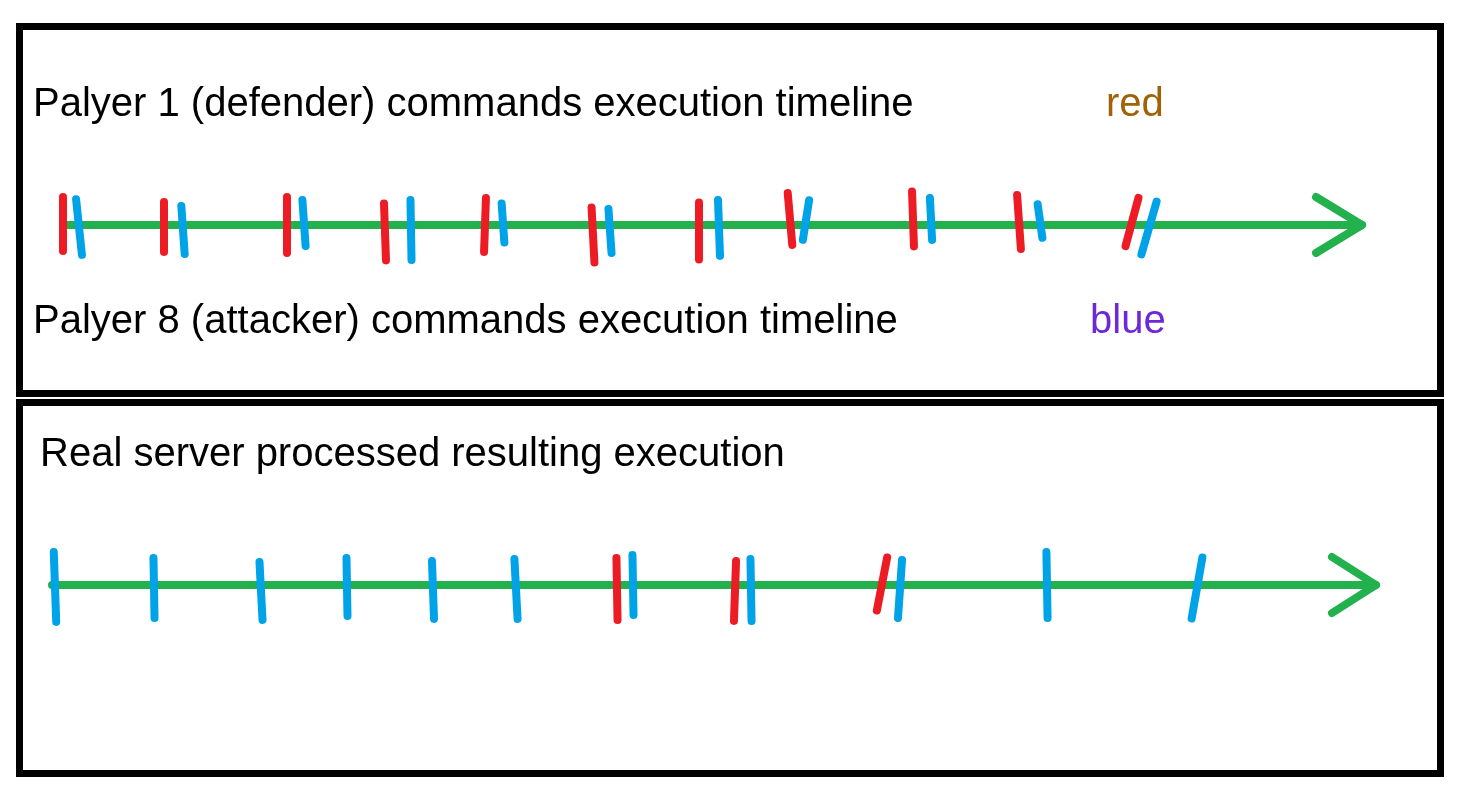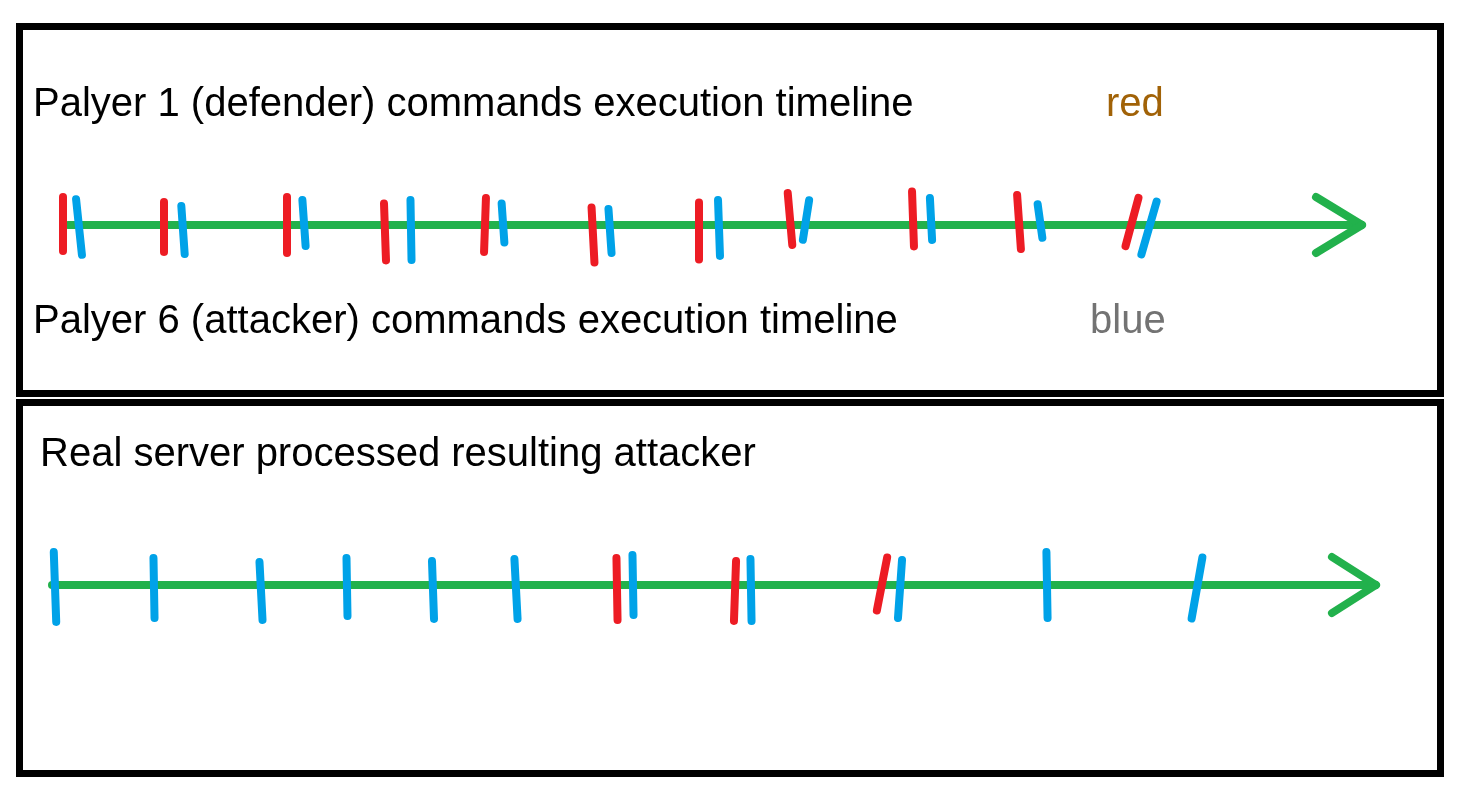--- a/index.html
+++ b/index.html
@@ -65,21 +65,21 @@
       <line x1="1047" y1="552" x2="1047" y2="618" stroke="#00a2e8" stroke-width="8" stroke-linecap="round" transform="rotate(-1 1047 585)"></line>
       <line x1="1197" y1="557" x2="1197" y2="619" stroke="#00a2e8" stroke-width="8" stroke-linecap="round" transform="rotate(10 1197 588)"></line>
     </svg>
 
   <div class="textline" style="top:76px;">
     <span style="left:33px;">Palyer 1 (defender) commands execution timeline</span>
     <span style="left: 1106px; color: #a16207;">red</span>
   </div>
 
   <div class="textline" style="top:293px;">
-    <span style="left:33px;">Palyer 6 (attacker) commands execution timeline</span>
-    <span style="left: 1090px; color: #737373;">blue</span>
+    <span style="left:33px;">Palyer 8 (attacker) commands execution timeline</span>
+    <span style="left: 1090px; color: #6d28d9;">blue</span>
   </div>
 
   <div class="textline" style="top:426px;">
-    <span style="left:40px;">Real server processed resulting attacker</span>
+    <span style="left:40px;">Real server processed resulting execution</span>
   </div>
 
 </div>
 
 </body></html>

